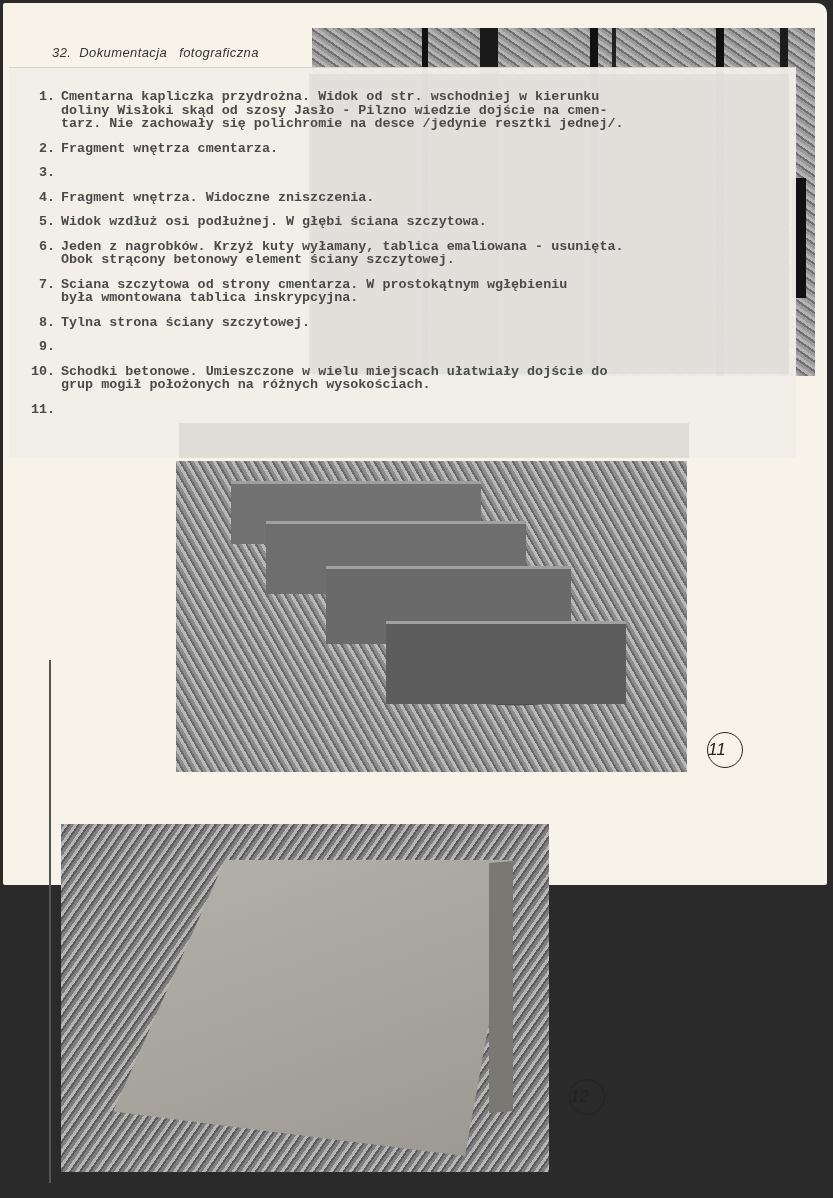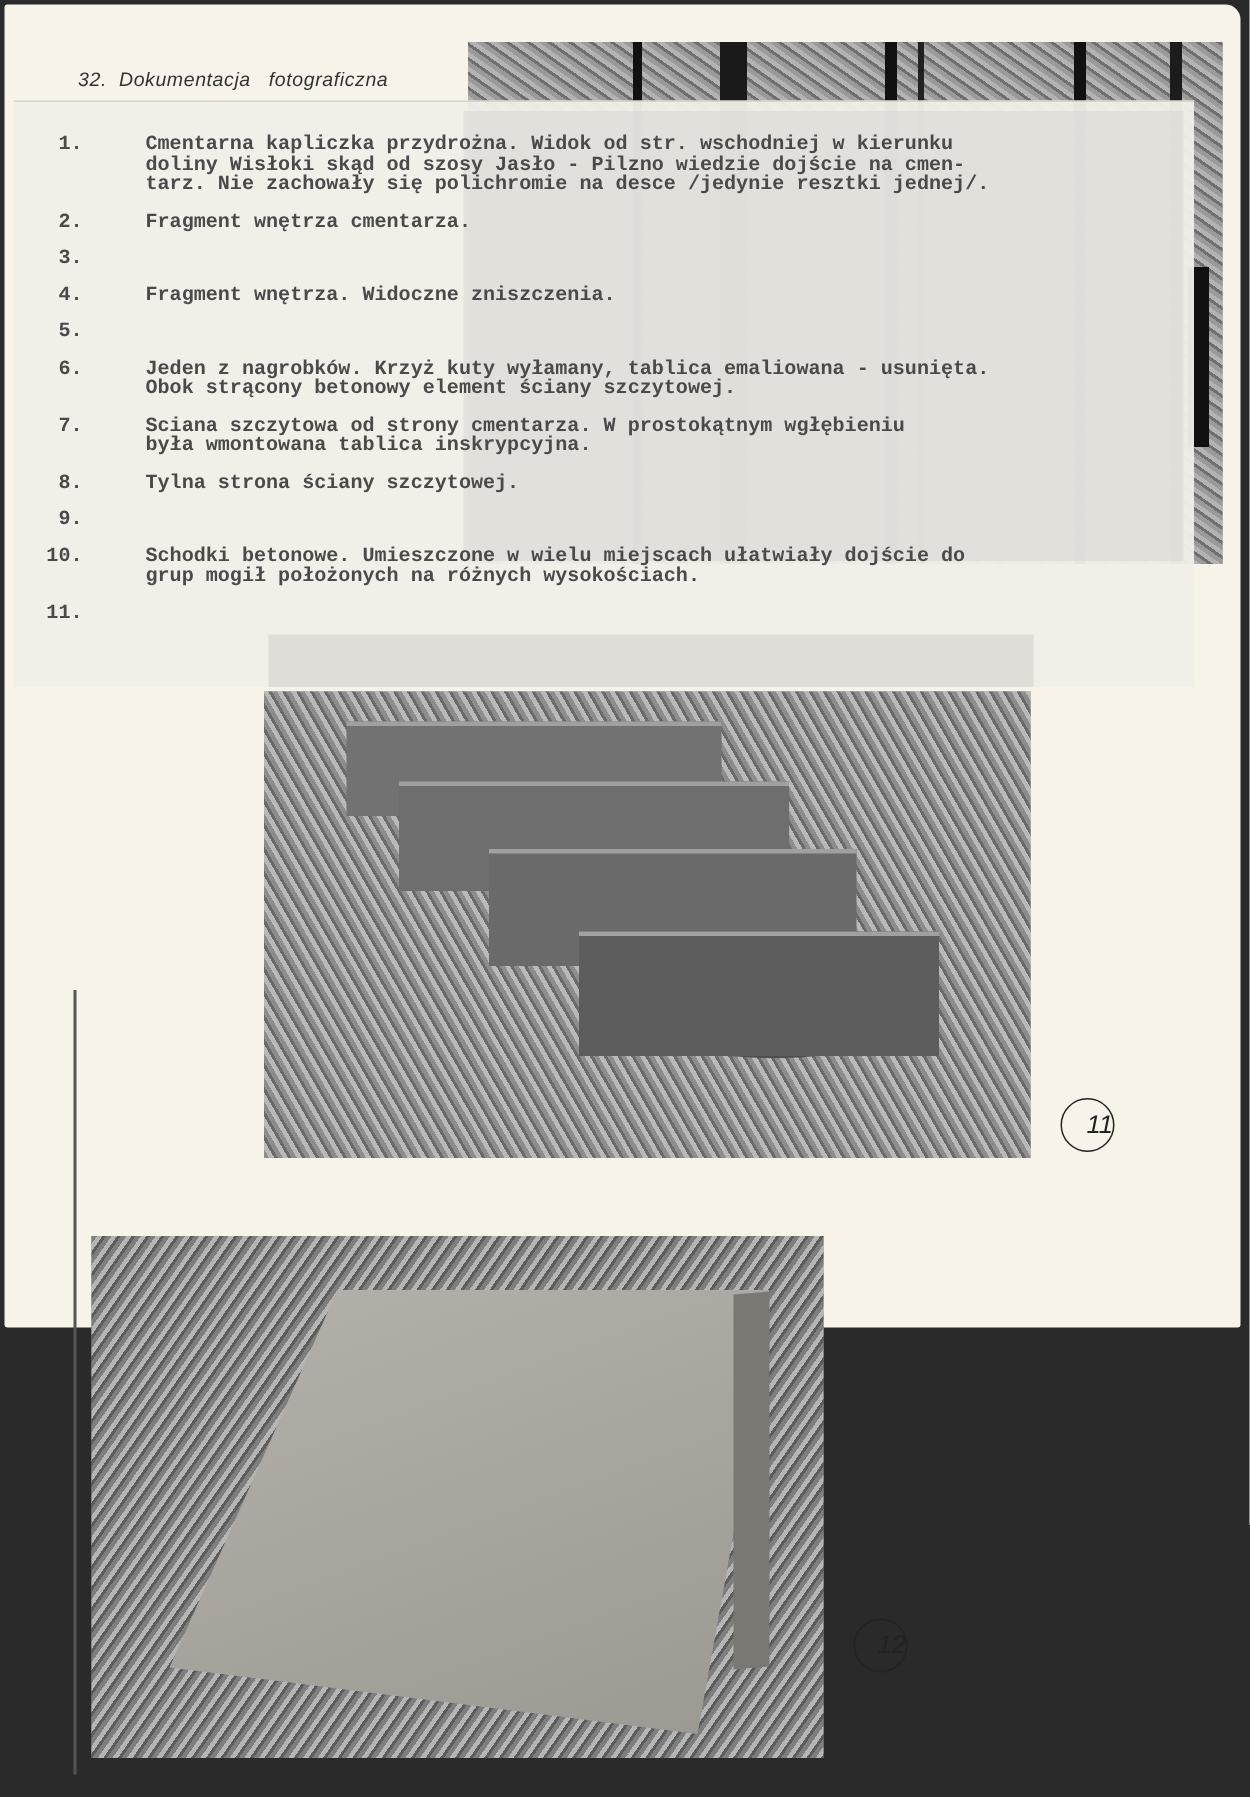--- a/index.html
+++ b/index.html
@@ -45,21 +45,21 @@
       position: absolute; left: 170px; top: 355px; width: 510px; height: 35px;
       background: rgba(205,205,202,0.55);
     }
     .caption-list {
       position: absolute; left: 8px; top: 22px; width: 770px; margin: 0; padding: 0; list-style: none;
       font-family: "Liberation Mono", monospace; font-size: 13.4px; line-height: 13.5px;
       color: #4a4a4a; font-weight: bold;
     }
     .caption-item { display: flex; margin-bottom: 11px; }
     .caption-num { width: 38px; text-align: right; padding-right: 6px; flex: none; }
-    .caption-text { white-space: pre-wrap; margin-left: 36px; }
+    .caption-text { white-space: pre-wrap; }
     
     .photo-11 {
       left: 173px; top: 458px; width: 511px; height: 311px;
       background:
         radial-gradient(ellipse 120px 40px at 160px 50px, #6b6b6b 0 60%, transparent 62%),
         radial-gradient(ellipse 140px 40px at 200px 110px, #5f5f5f 0 60%, transparent 62%),
         radial-gradient(ellipse 140px 40px at 260px 160px, #606060 0 60%, transparent 62%),
         radial-gradient(ellipse 140px 40px at 340px 220px, #4e4e4e 0 60%, transparent 62%),
         repeating-linear-gradient(60deg, #8d8d8d 0 3px, #b9b9b9 3px 6px, #6a6a6a 6px 8px),
         #888;
@@ -80,21 +80,21 @@
       position: absolute; left: 52px; top: 36px; width: 400px; height: 296px;
       background: linear-gradient(160deg, #b4b1ab, #9c9993);
       clip-path: polygon(28% 0%, 100% 0%, 100% 10%, 88% 100%, 0% 85%);
     }
     .stone-edge {
       position: absolute; left: 428px; top: 38px; width: 24px; height: 250px;
       background: #7a7873; transform: skewY(-5deg);
     }
     .photo-num {
       position: absolute; width: 34px; height: 34px; border: 1.6px solid #222;
-      border-radius: 50%; text-align: right; line-height: 34px;
+      border-radius: 50%; text-align: left; line-height: 34px;
       font-size: 17px; font-style: italic; color: #222;
     }
     .photo-num-11 { left: 704px; top: 729px; }
     .photo-num-12 { left: 566px; top: 1076px; }
     .margin-rule {
       position: absolute; left: 46px; top: 657px; width: 2px; height: 523px; background: #555;
     }
   </style>
 </head>
 <body>
@@ -123,20 +123,21 @@
         </li>
       <li class="caption-item">
           <span class="caption-num">3.</span>
         </li>
       <li class="caption-item">
           <span class="caption-num">4.</span>
           <span class="caption-text">Fragment wnętrza. Widoczne zniszczenia.</span>
         </li>
       <li class="caption-item">
           <span class="caption-num">5.</span>
+          <span class="caption-text">Widok wzdłuż osi podłużnej. W głębi ściana szczytowa.</span>
         </li>
       <li class="caption-item">
           <span class="caption-num">6.</span>
           <span class="caption-text">Jeden z nagrobków. Krzyż kuty wyłamany, tablica emaliowana - usunięta.
 Obok strącony betonowy element ściany szczytowej.</span>
         </li>
       <li class="caption-item">
           <span class="caption-num">7.</span>
           <span class="caption-text">Sciana szczytowa od strony cmentarza. W prostokątnym wgłębieniu
 była wmontowana tablica inskrypcyjna.</span>

